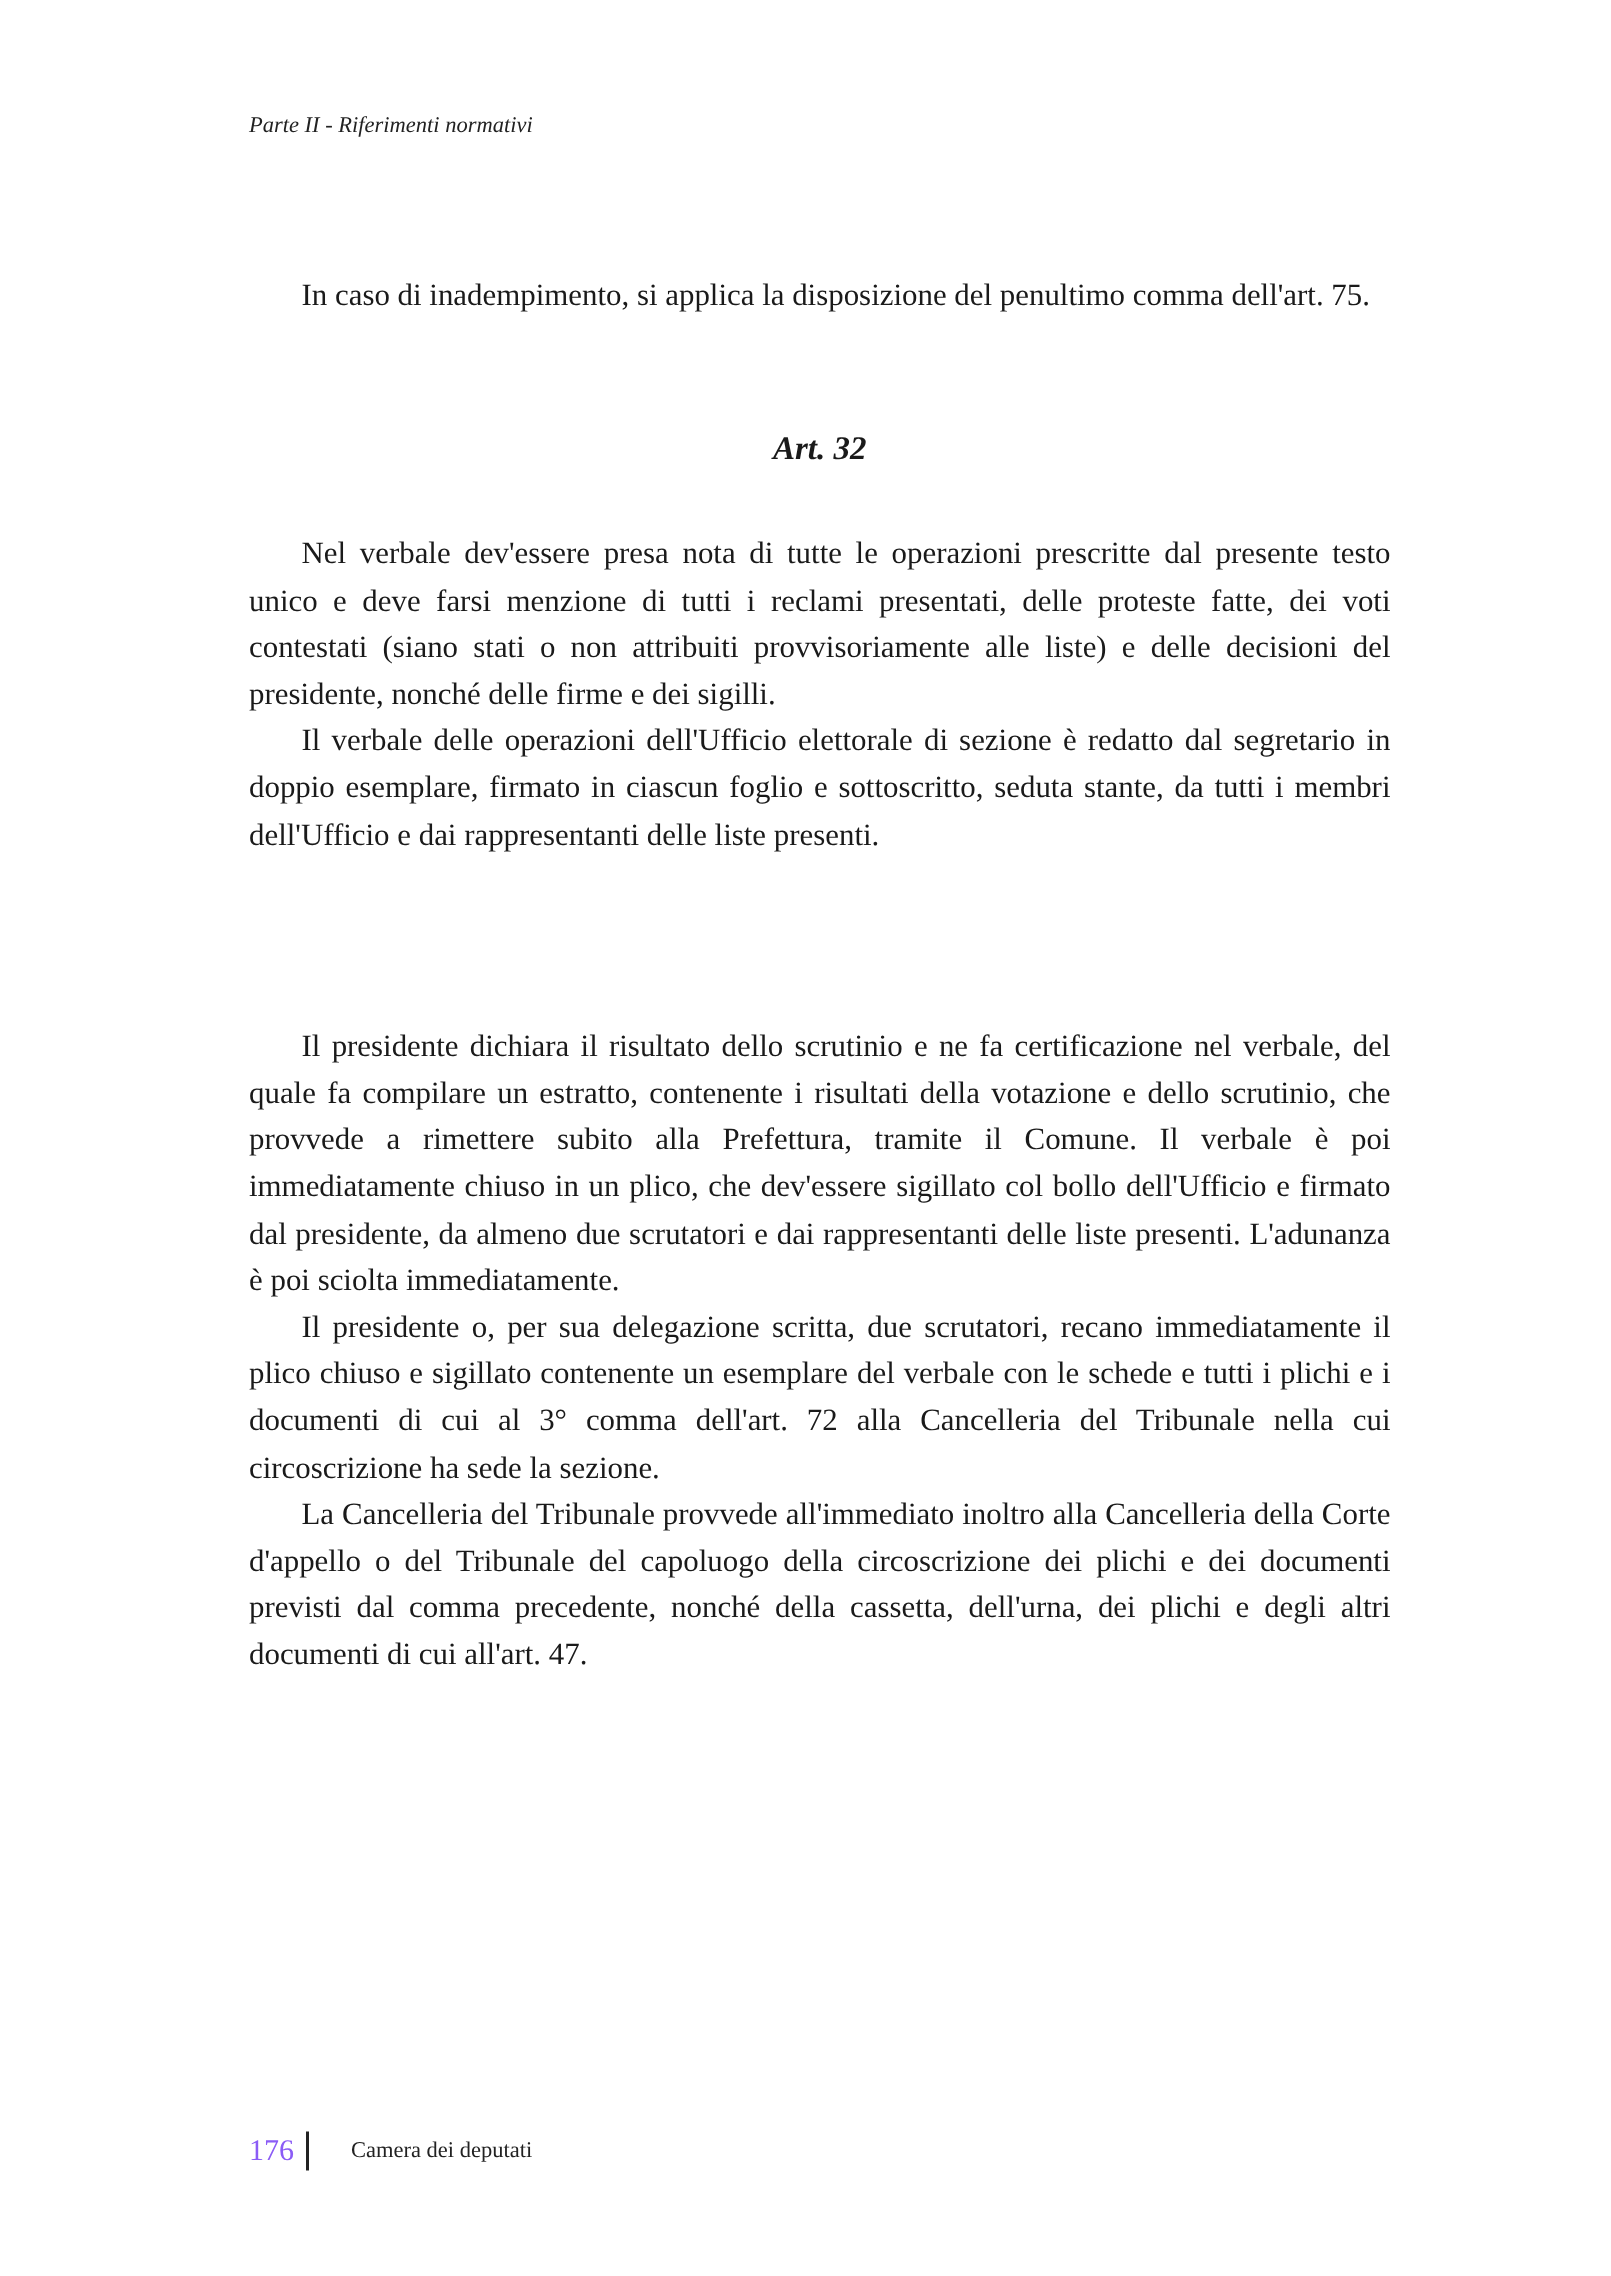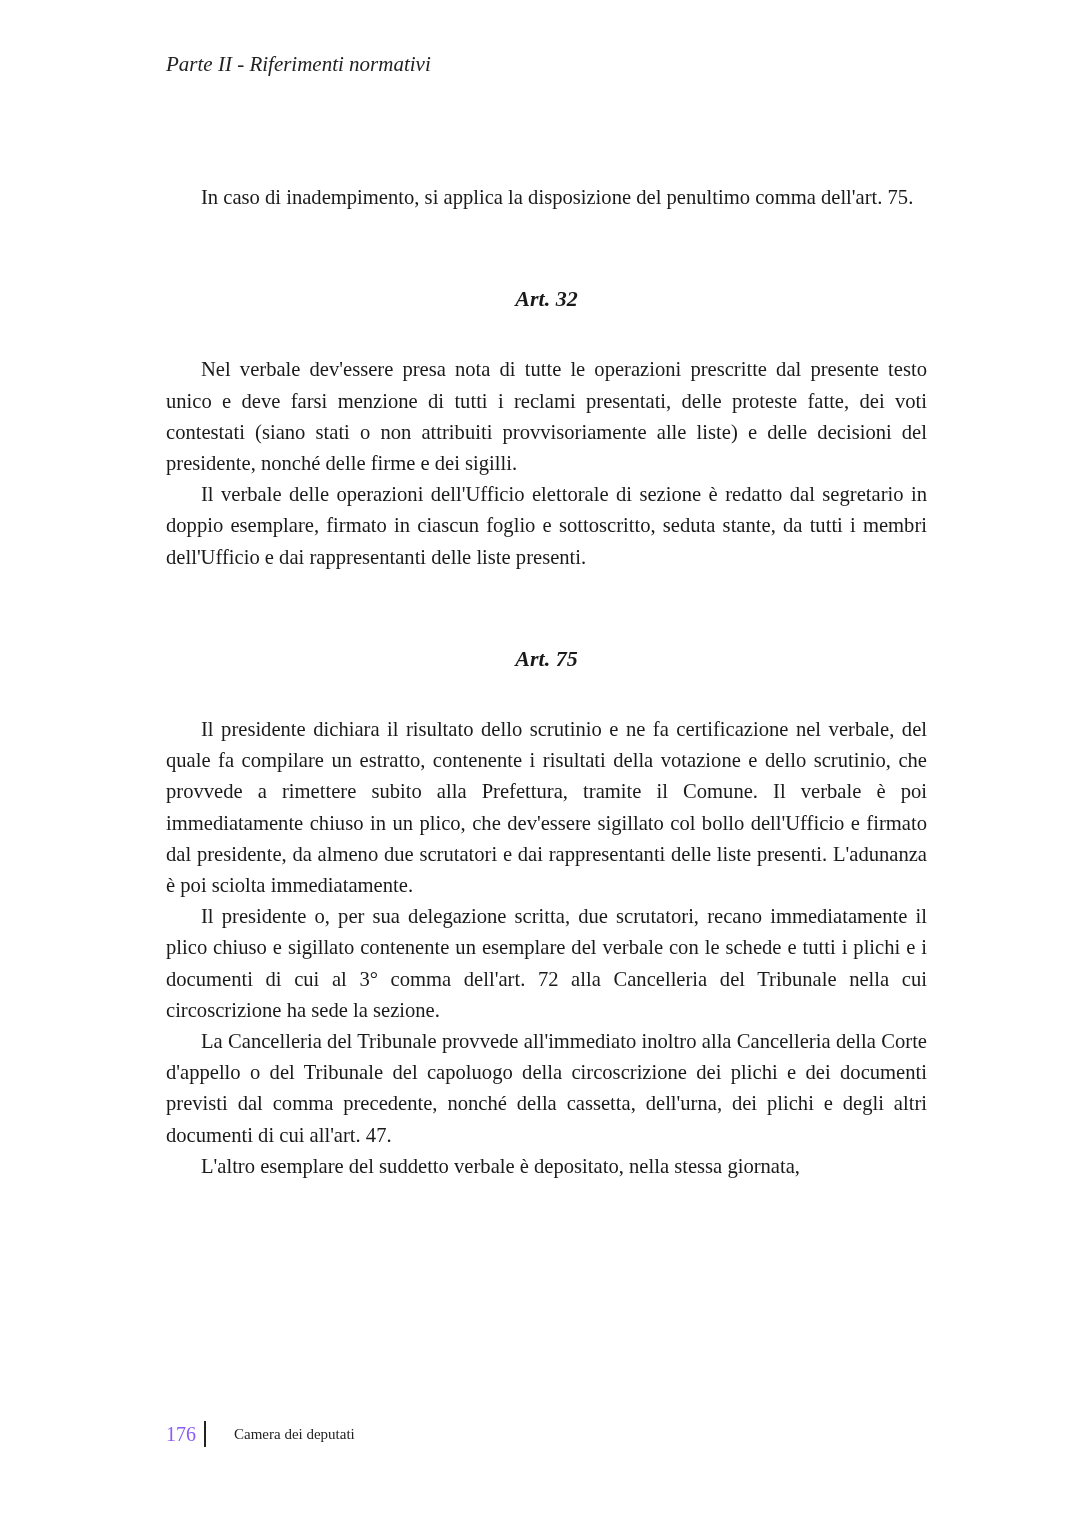--- a/index.html
+++ b/index.html
@@ -1,19 +1,19 @@
 <!DOCTYPE html>
 <html><head>
 <meta charset="utf-8">
 <style>
   html, body { margin: 0; padding: 0; background: #ffffff; }
   body { width: 1074px; height: 1517px; position: relative; overflow: hidden; color: #1a1a1a; }
   .running-head {
-    position: absolute; left: 166px; top: 52px;
-    font-family: "Liberation Serif", serif; font-style: italic; font-size: 21px; color: #222;
+    position: absolute; left: 166px; top: 76px;
+    font-family: "Liberation Serif", serif; font-style: italic; font-size: 15px; color: #222;
   }
   .content {
     position: absolute; left: 166px; top: 182px; width: 761px;
     font-family: "Liberation Serif", serif; font-size: 20.6px; line-height: 31.2px;
     text-align: justify; color: #1a1a1a;
   }
   .content p { margin: 0; text-indent: 35px; hyphens: manual; }
   .content p.first-cont { text-indent: 0; }
   .article-title {
     text-align: center; font-style: italic; font-size: 22px;
@@ -42,26 +42,24 @@
   <div class="gap-before-title"></div>
   <section>
     <h2 class="article-title">Art. 32</h2>
     <div class="gap-after-title"></div>
     <p>Nel verbale dev'essere presa nota di tutte le operazioni prescritte dal pre­sente testo unico e deve farsi menzione di tutti i reclami presentati, delle pro­teste fatte, dei voti contestati (siano stati o non attribuiti provvisoriamente alle liste) e delle decisioni del presidente, nonché delle firme e dei sigilli.</p>
     <p>Il verbale delle operazioni dell'Ufficio elettorale di sezione è redatto dal segretario in doppio esemplare, firmato in ciascun foglio e sottoscritto, seduta stante, da tutti i membri dell'Ufficio e dai rappresentanti delle liste presenti.</p>
   </section>
 
   <div class="gap-before-title"></div>
   <section>
-    <h2 class="article-title">Art. 75</h2>
     <div class="gap-after-title"></div>
     <p>Il presidente dichiara il risultato dello scrutinio e ne fa certificazione nel verbale, del quale fa compilare un estratto, contenente i risultati della vota­zione e dello scrutinio, che provvede a rimettere subito alla Prefettura, tramite il Comune. Il verbale è poi immediatamente chiuso in un plico, che dev'essere sigillato col bollo dell'Ufficio e firmato dal presidente, da almeno due scru­tatori e dai rappresentanti delle liste presenti. L'adunanza è poi sciolta im­mediatamente.</p>
     <p>Il presidente o, per sua delegazione scritta, due scrutatori, recano imme­diatamente il plico chiuso e sigillato contenente un esemplare del verbale con le schede e tutti i plichi e i documenti di cui al 3° comma dell'art. 72 alla Cancelleria del Tribunale nella cui circoscrizione ha sede la sezione.</p>
     <p>La Cancelleria del Tribunale provvede all'immediato inoltro alla Cancel­leria della Corte d'appello o del Tribunale del capoluogo della circoscrizione dei plichi e dei documenti previsti dal comma precedente, nonché della cas­setta, dell'urna, dei plichi e degli altri documenti di cui all'art. 47.</p>
-    <p style="text-align:left">L'altro esemplare del suddetto verbale è depositato, nella stessa giornata,</p>
   </section>
 </div>
 
 <div class="footer">
   <span class="page-number">176</span>
   <span class="footer-rule"></span>
   <span class="footer-text">Camera dei deputati</span>
 </div>
 
 </body></html>

